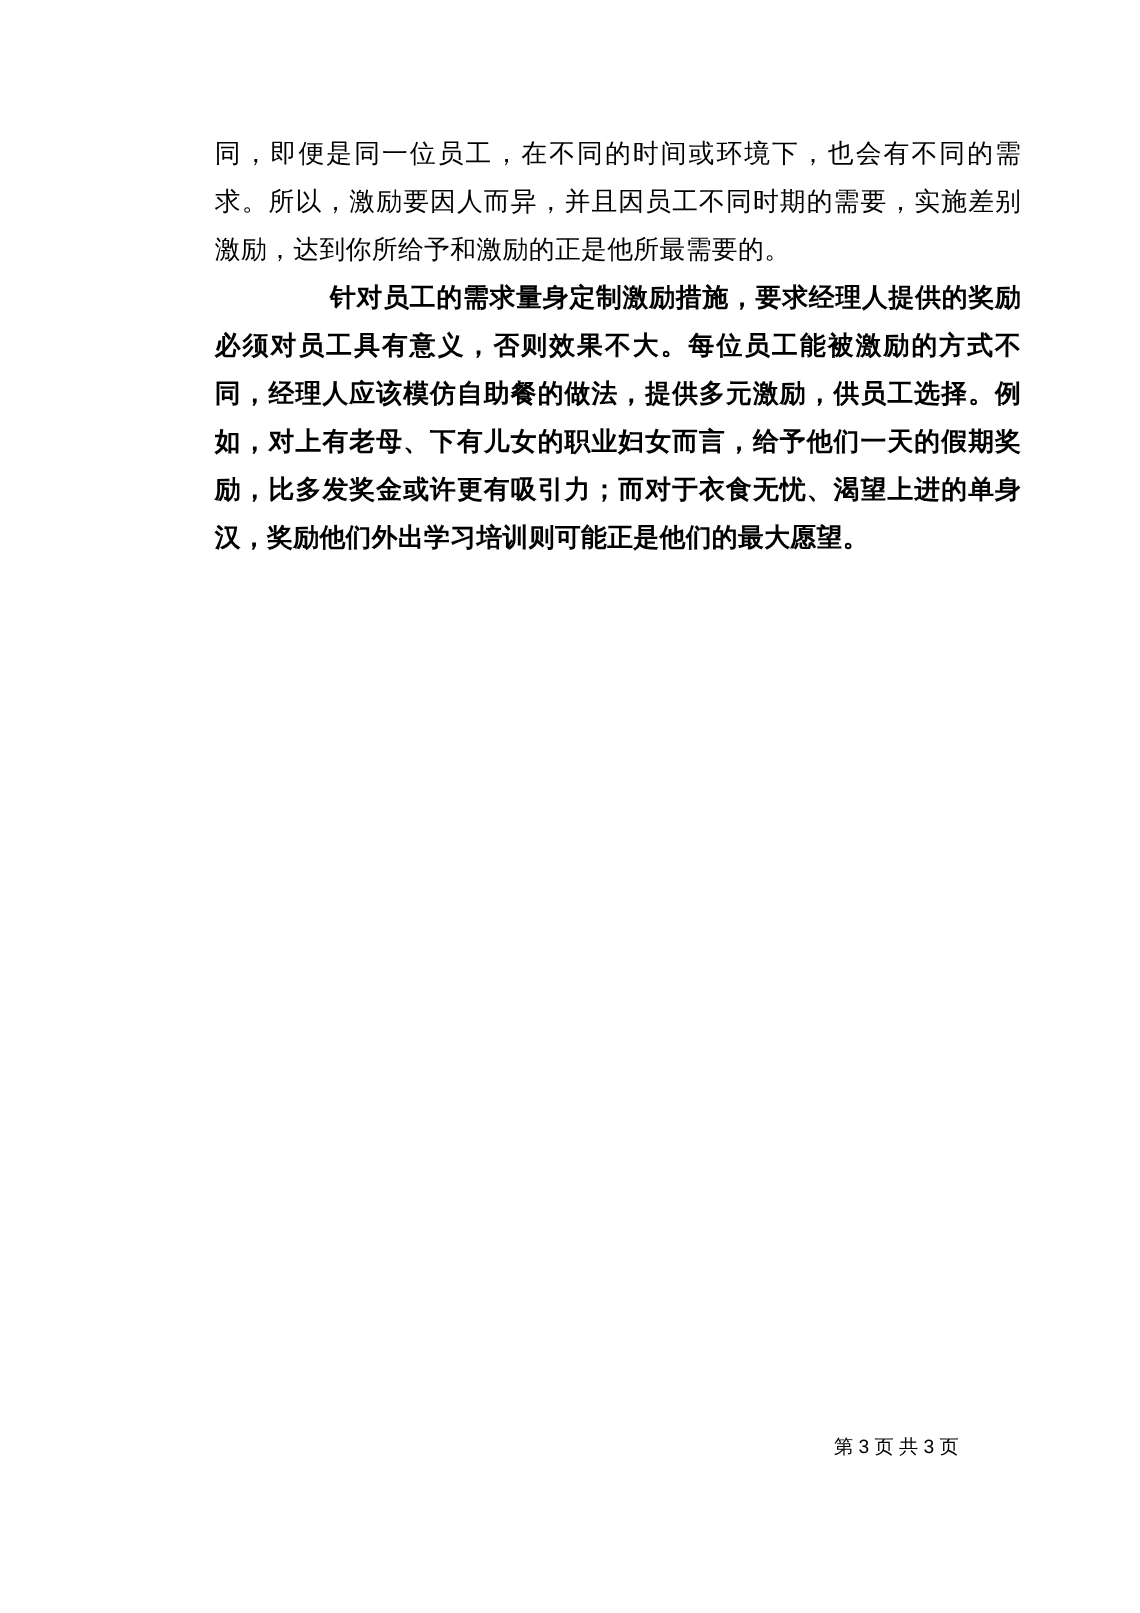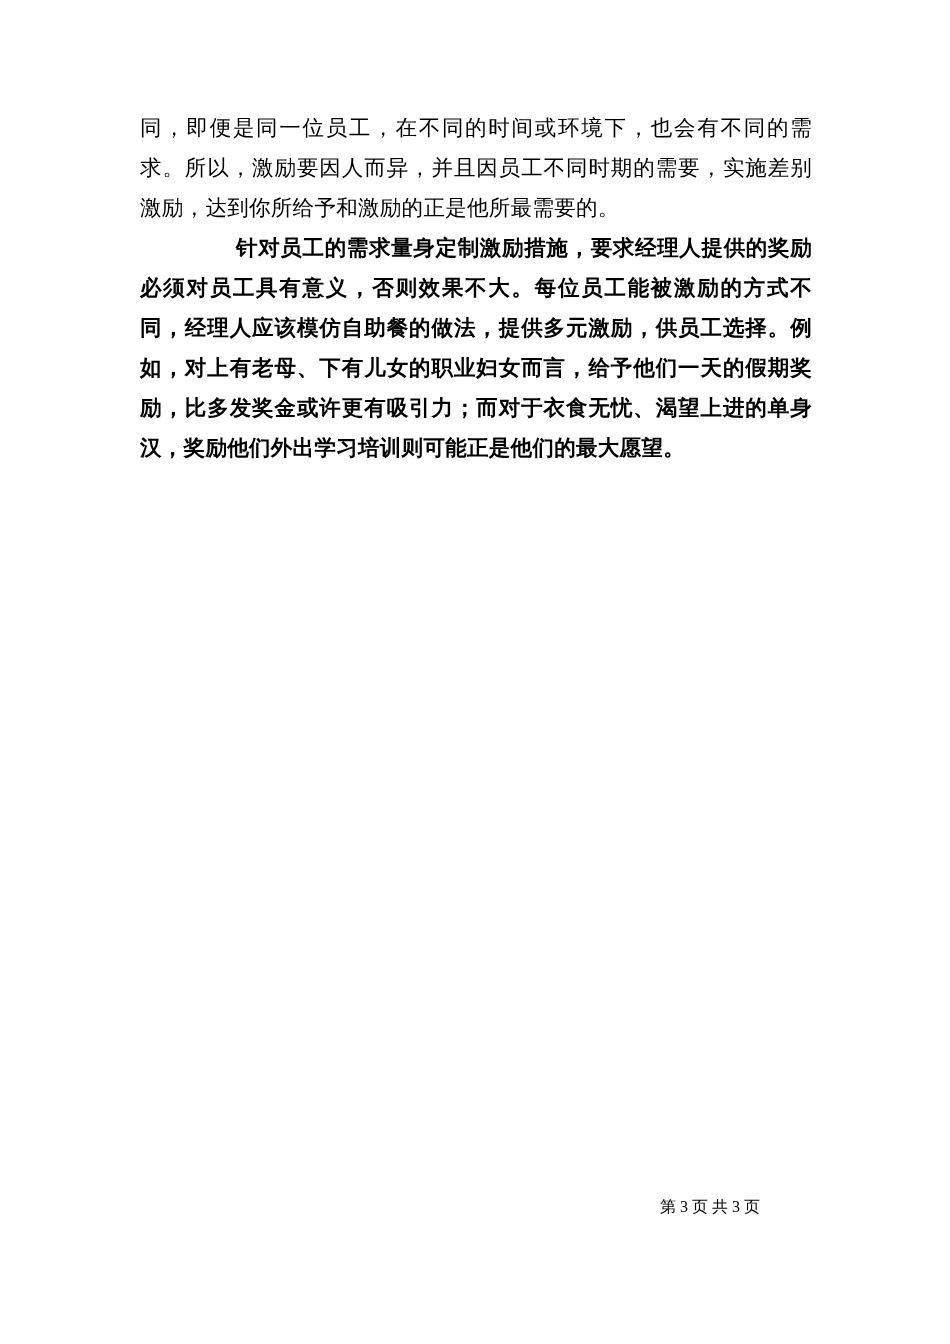--- a/index.html
+++ b/index.html
@@ -13,20 +13,21 @@
     font-family: "Liberation Serif", "DejaVu Serif", serif;
     color: #000000;
     position: relative;
     overflow: hidden;
   }
   .page {
     position: relative;
     width: 898px;
     height: 1344px;
     box-sizing: border-box;
+    margin-left: 39px;
   }
   .content {
     position: absolute;
     left: 140px;
     top: 108px;
     width: 672px;
   }
   .para {
     font-size: 21.5px;
     line-height: 40px;
@@ -44,21 +45,21 @@
   }
   .footer {
     position: absolute;
     left: 140px;
     right: 138px;
     top: 1196px;
     text-align: right;
     font-size: 16px;
     line-height: 22px;
     color: #000000;
-    font-family: Liberation Serif, serif;
+    font-family: Liberation Sans, sans-serif;
   }
 </style>
 </head>
 <body>
 
 <div class="page">
 
   <div class="content">
     <p class="para">同，即便是同一位员工，在不同的时间或环境下，也会有不同的需求。所以，激励要因人而异，并且因员工不同时期的需要，实施差别激励，达到你所给予和激励的正是他所最需要的。</p>
     <p class="para indent">针对员工的需求量身定制激励措施，要求经理人提供的奖励必须对员工具有意义，否则效果不大。每位员工能被激励的方式不同，经理人应该模仿自助餐的做法，提供多元激励，供员工选择。例如，对上有老母、下有儿女的职业妇女而言，给予他们一天的假期奖励，比多发奖金或许更有吸引力；而对于衣食无忧、渴望上进的单身汉，奖励他们外出学习培训则可能正是他们的最大愿望。</p>

